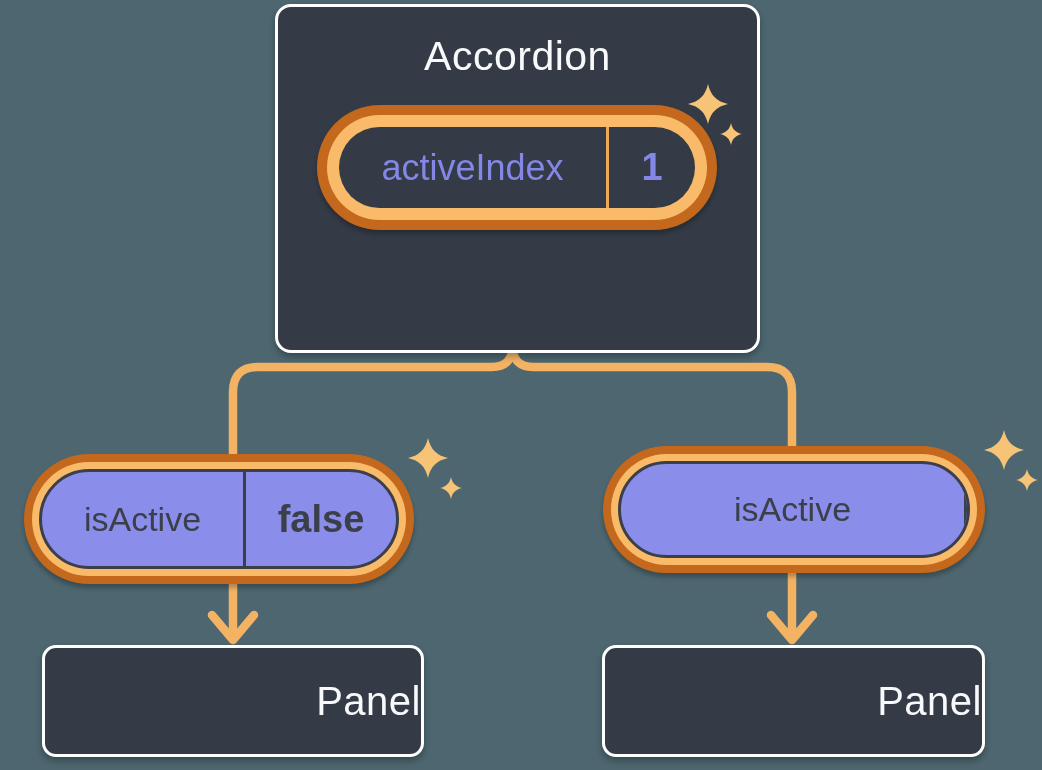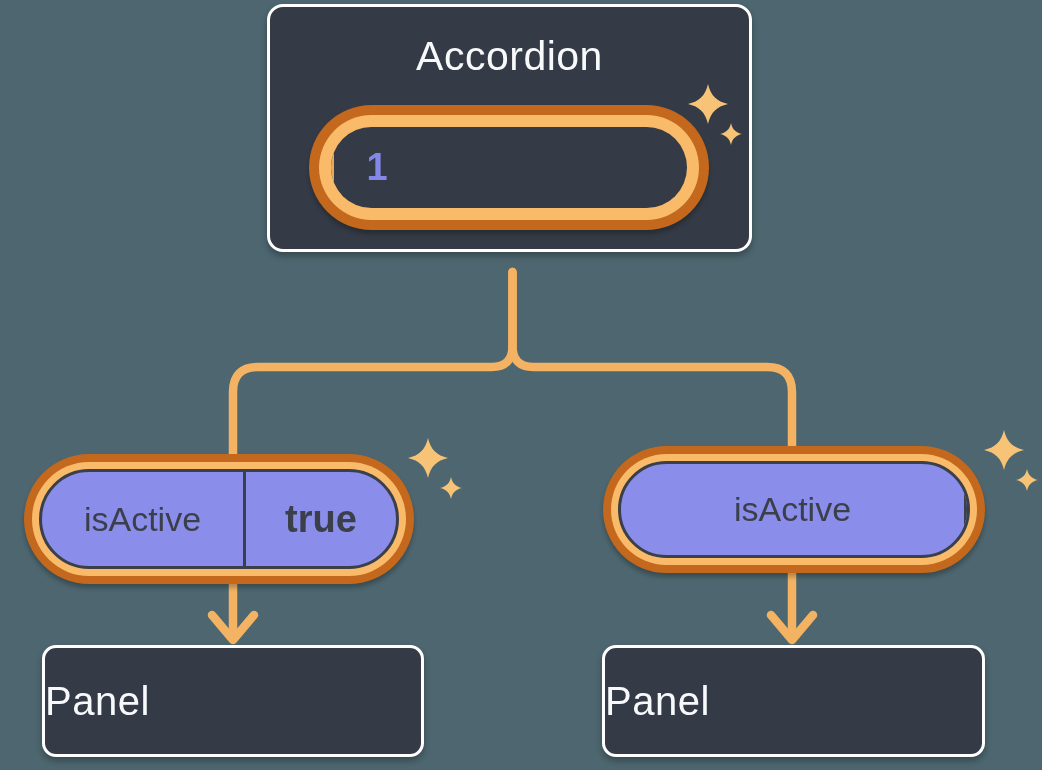--- a/index.html
+++ b/index.html
@@ -34,21 +34,21 @@
   
   .node-box {
     position: absolute;
     background: var(--node_fill, #343B46);
     border: 3px solid var(--node_border, #FFFFFF);
     border-radius: 16px;
     box-shadow: 0 4px 6px rgba(0,0,0,0.28);
     box-sizing: border-box;
     z-index: 2;
   }
-  .acc-box { left: 267px; top: 4px; width: 485px; height: 248px; }
+  .acc-box { left: 275px; top: 4px; width: 485px; height: 349px; }
   .acc-title {
     position: absolute;
     top: 26px; left: 0; right: 0;
     text-align: center;
     color: var(--text_light, #F8F9FB);
     font-size: 41px;
     font-weight: 500;
     letter-spacing: 0.5px;
   }
 
@@ -121,21 +121,21 @@
   .pill-right .cell-r { width: 140px; }
 
   
   .panel {
     position: absolute;
     top: 645px;
     height: 112px;
     border-radius: 14px;
     display: flex;
     align-items: center;
-    justify-content: flex-start;
+    justify-content: flex-end;
     color: var(--text_light, #F8F9FB);
     font-size: 40px;
     font-weight: 500;
     letter-spacing: 0.5px;
   }
   .panel-left  { left: 42px;  width: 382px; }
   .panel-right { left: 602px; width: 383px; }
 
   
   .sparkles {
@@ -157,33 +157,34 @@
     <path d="M512.5 272 V346 Q512.5 367 533.5 367 H767 Q792 367 792 392 V637"></path>
     <path d="M212 615 L233 640 L254 615"></path>
     <path d="M771 615 L792 640 L813 615"></path>
   </svg>
 
   <div class="node-box acc-box">
     <div class="acc-title">Accordion</div>
     <div class="pill-outer state-pill">
       <div class="ring-light">
         <div class="pill-core">
+          <span class="cell cell-l">activeIndex</span>
           <span class="divider"></span>
           <span class="cell cell-r">1</span>
         </div>
       </div>
     </div>
   </div>
 
   <div class="pill-outer prop-pill pill-left">
     <div class="ring-light">
       <div class="pill-core">
         <span class="cell cell-l">isActive</span>
         <span class="divider"></span>
-        <span class="cell cell-r">true</span>
+        <span class="cell cell-r">false</span>
       </div>
     </div>
   </div>
 
   <div class="pill-outer prop-pill pill-right">
     <div class="ring-light">
       <div class="pill-core">
         <span class="cell cell-l">isActive</span>
         <span class="divider"></span>
       </div>

